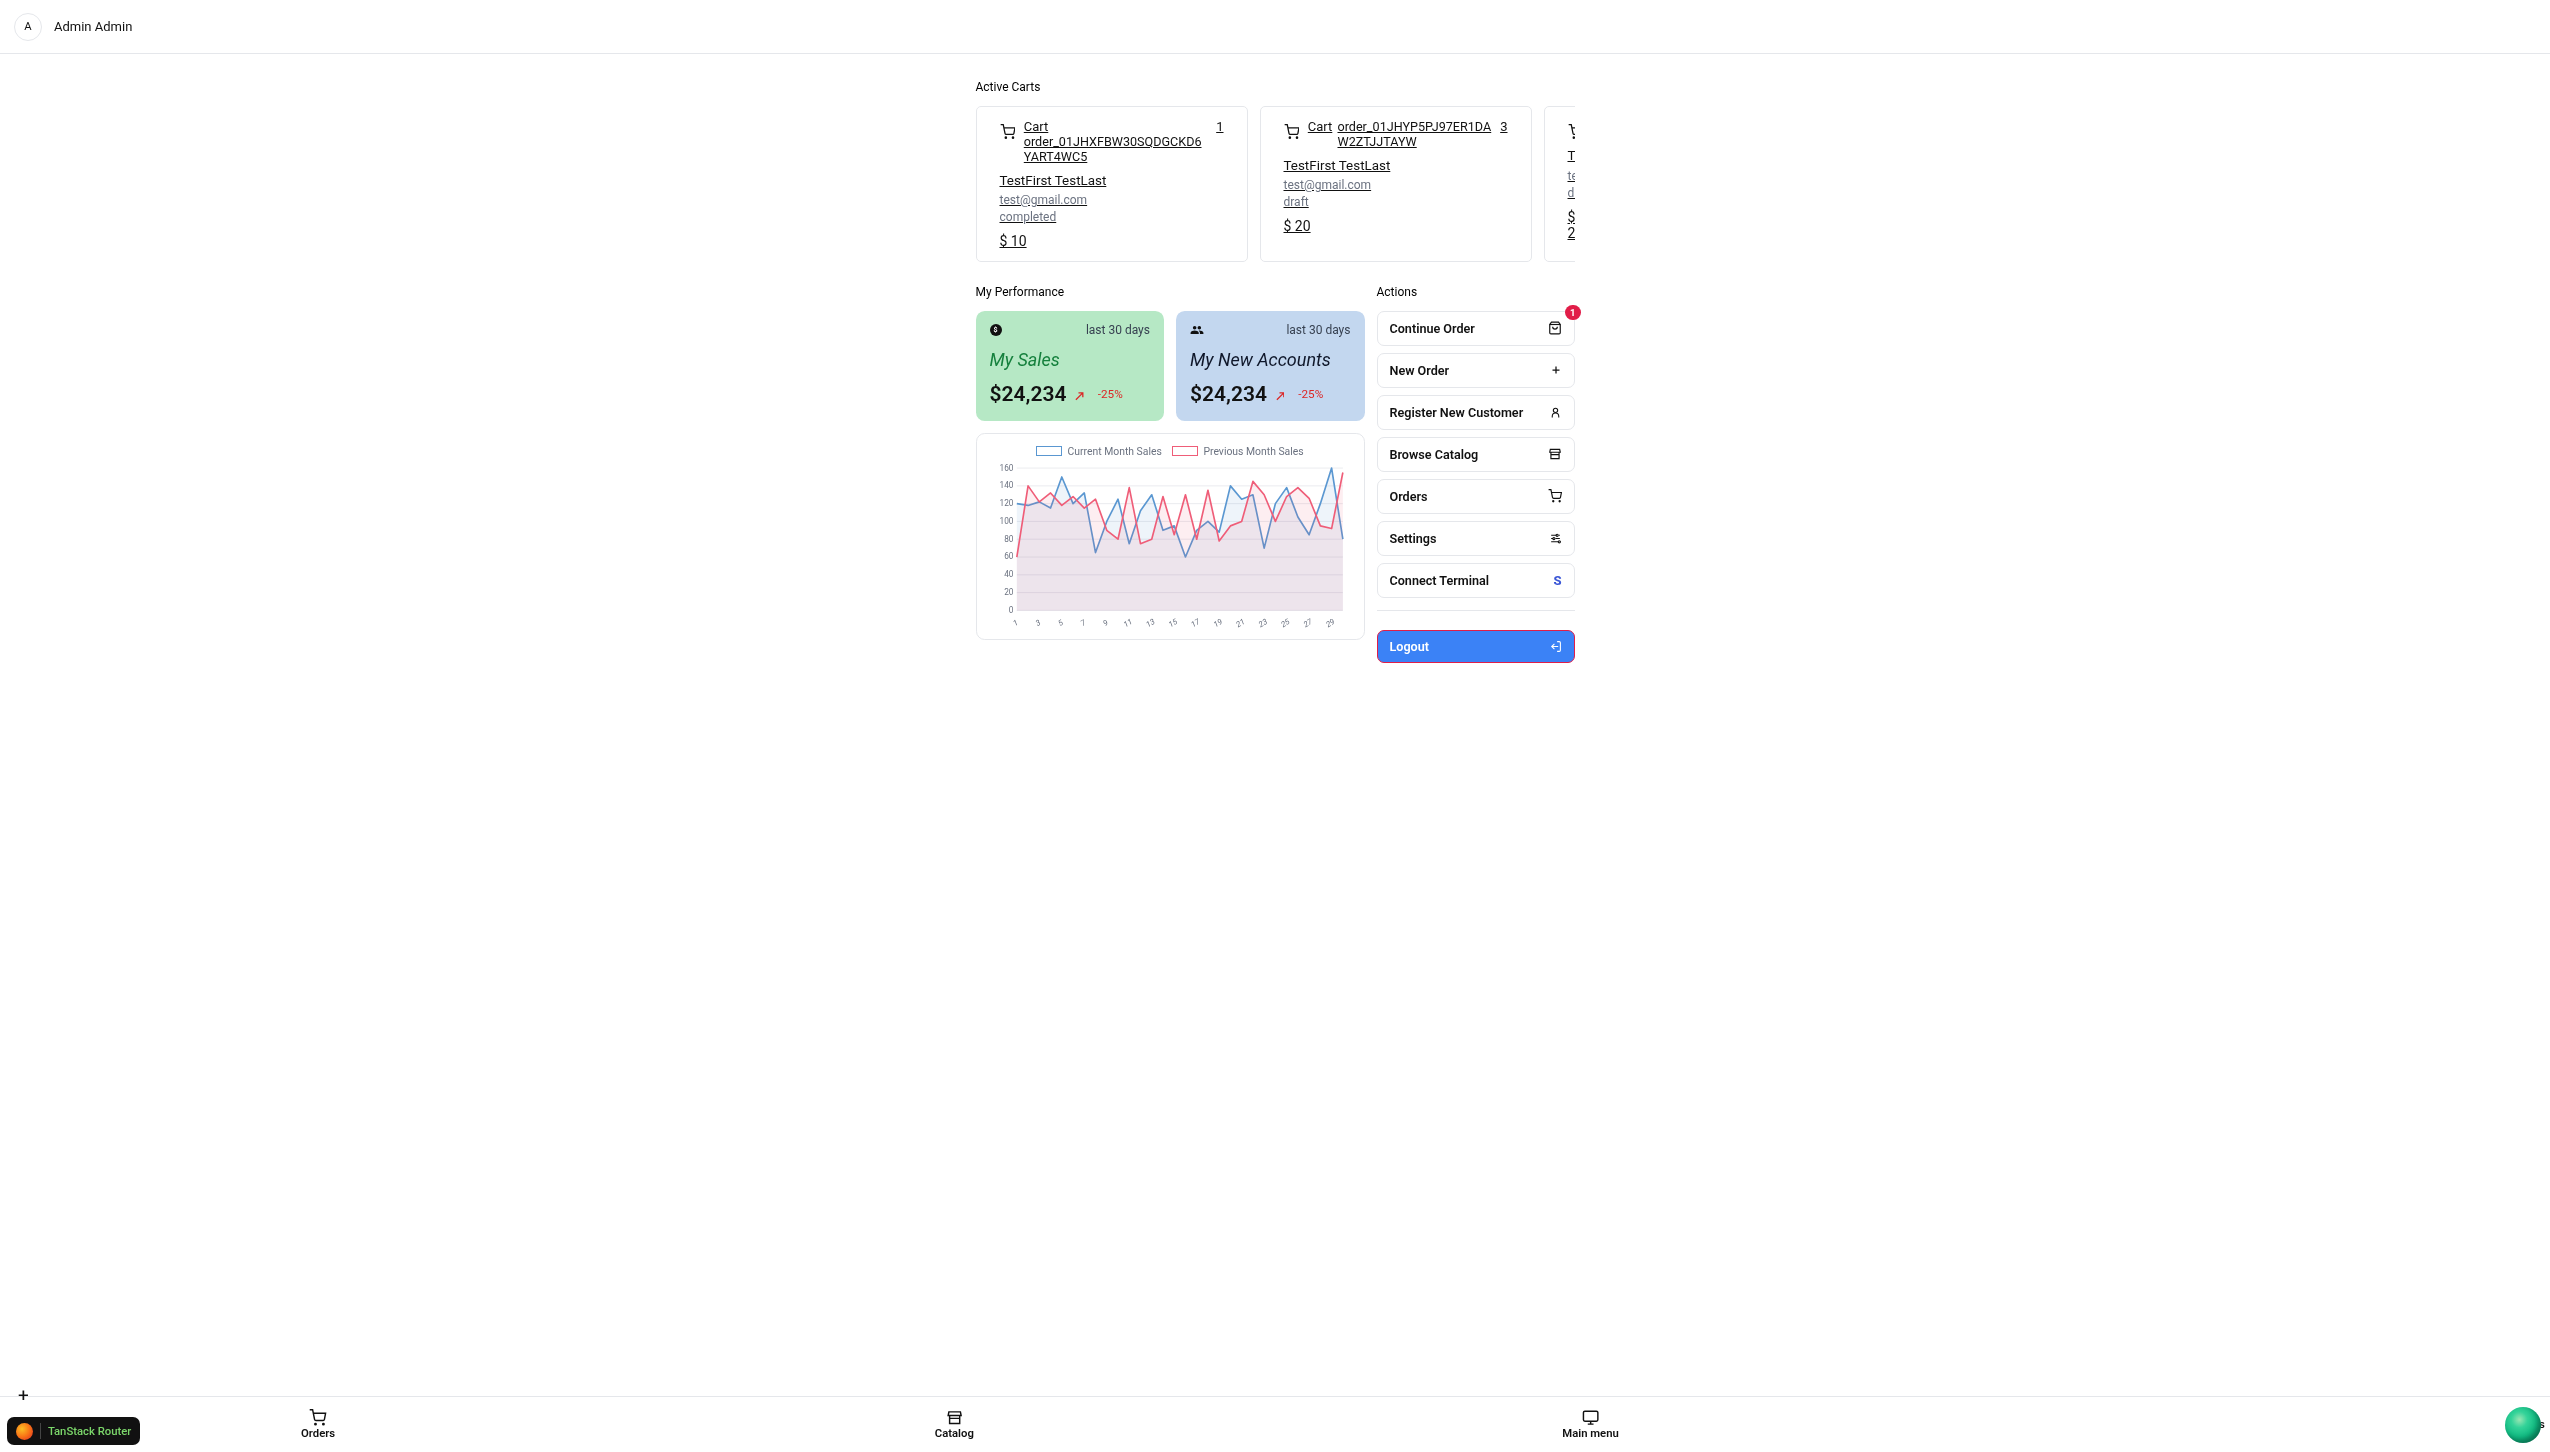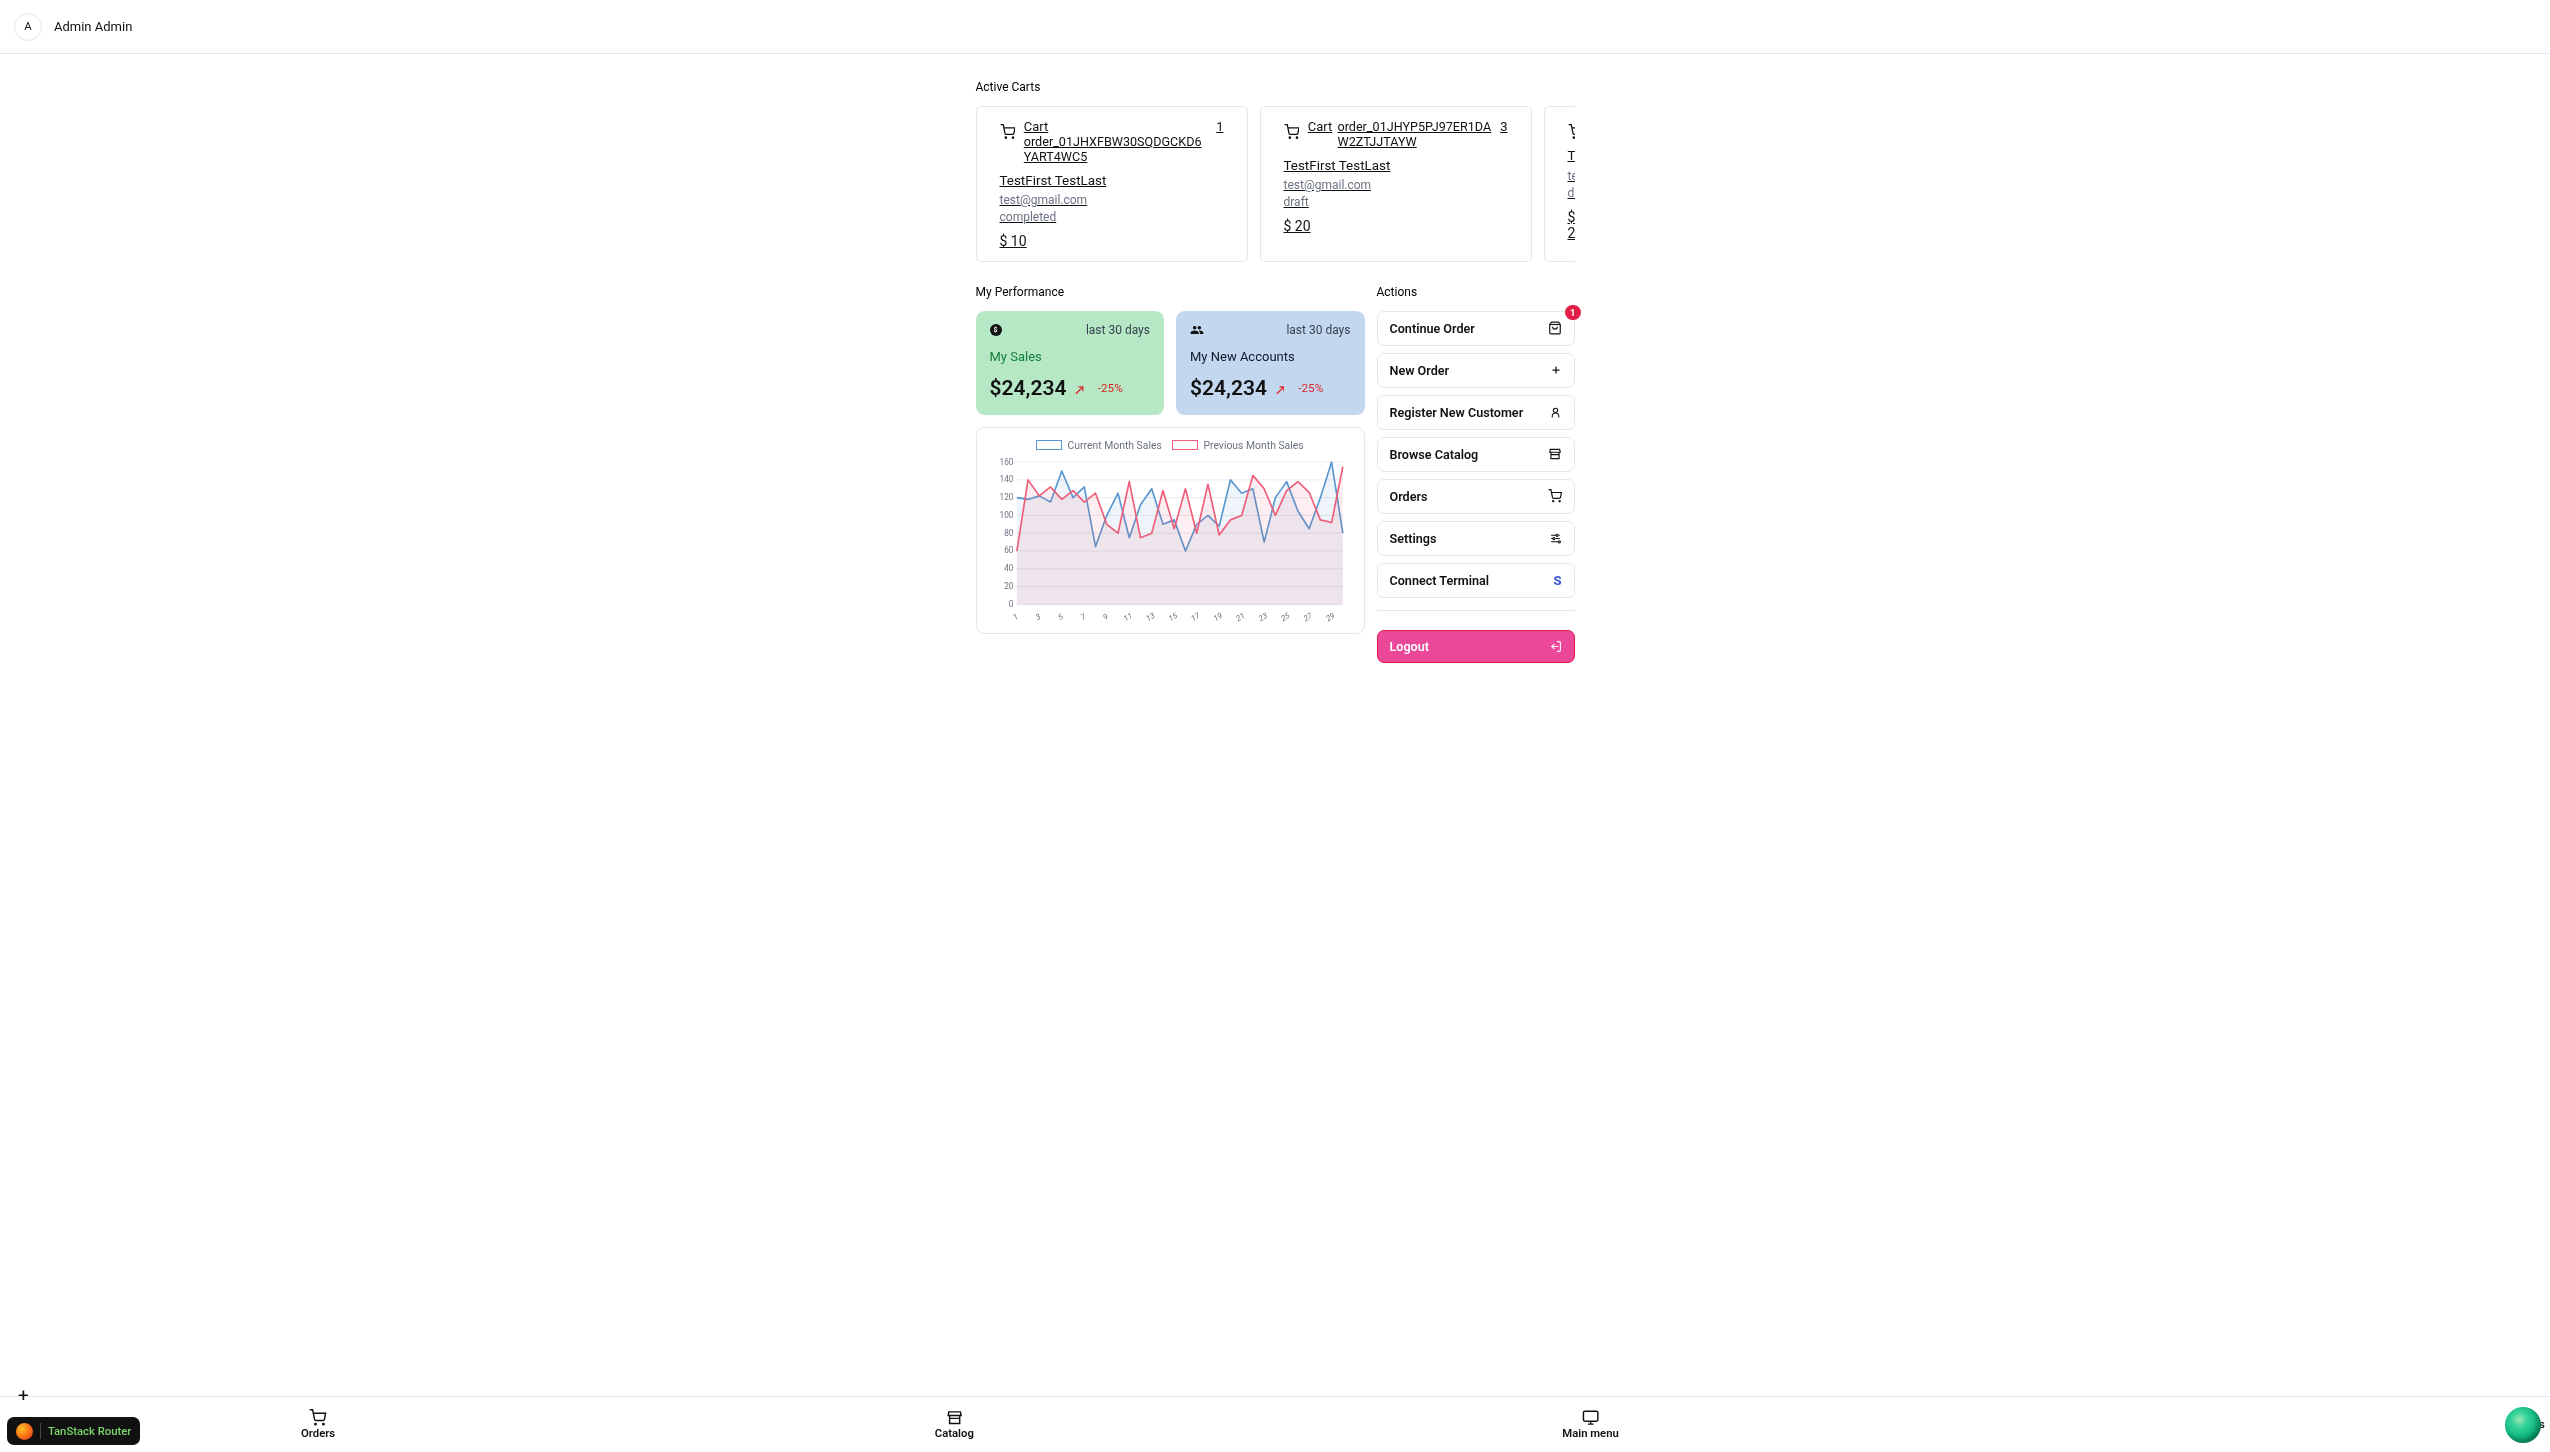--- a/index.html
+++ b/index.html
@@ -65,21 +65,21 @@
 }
 .metric-card.green { background: #b6e8c5; }
 .metric-card.blue  { background: #c3d7ef; }
 .metric-top { display: flex; justify-content: space-between; align-items: center; margin-bottom: 12px; }
 .metric-top .icon-circle {
   width: 12px; height: 12px; border-radius: 50%; background: #111;
   display: inline-flex; align-items: center; justify-content: center;
 }
 .metric-top .icon-circle span { color: #fff; font-size: 7px; font-weight: 700; }
 .metric-period { font-size: 12px; color: #374151; }
-.metric-name { font-size: 13px; margin-bottom: 12px; }
+.metric-name { font-size: 18px; margin-bottom: 12px; font-style: italic; }
 .metric-card.green .metric-name { color: #15803d; }
 .metric-card.blue  .metric-name { color: #0f172a; }
 .metric-value-row { display: flex; align-items: baseline; gap: 8.7px; }
 .metric-value { font-size: 21px; font-weight: 600; }
 .metric-delta { font-size: 11.7px; color: #dc2626; display: flex; align-items: flex-end; gap: 14px; }
 .chart-card {
   border: 0.9px solid #e5e7eb; border-radius: 8.7px; padding: 10.4px 15.6px 5.2px;
 }
 .chart-legend { display: flex; justify-content: center; gap: 10.4px; font-size: 10.4px; color: #6b7280; margin-bottom: 3.5px; }
 .legend-item { display: flex; align-items: center; gap: 5.2px; }
@@ -90,21 +90,21 @@
 .right-col .action {
   display: flex; justify-content: space-between; align-items: center;
   border: 0.9px solid #e5e7eb; border-radius: 7px;
   padding: 0 12px; height: 35px;
   font-size: 12.6px; font-weight: 600;
   position: relative;
   margin-bottom: 7px;
   cursor: pointer;
 }
 .right-col .action.logout {
-  background: #ec4899; color: #fff; border-color: #e11d48; height: 33px; margin-top: 19px;
+  background: #3b82f6; color: #fff; border-color: #e11d48; height: 33px; margin-top: 19px;
 }
 .perf-left { }
 .two-col {
   display: grid; grid-template-columns: 389px 1fr; gap: 12px; align-items: start;
 }
 .section-head-row { display: grid; grid-template-columns: 389px 1fr; gap: 12px; }
 .badge {
   position: absolute; top: -7px; right: -7px;
   width: 15.6px; height: 15.6px; border-radius: 50%;
   background: #e11d48; color: #fff; font-size: 9.5px; font-weight: 700;

